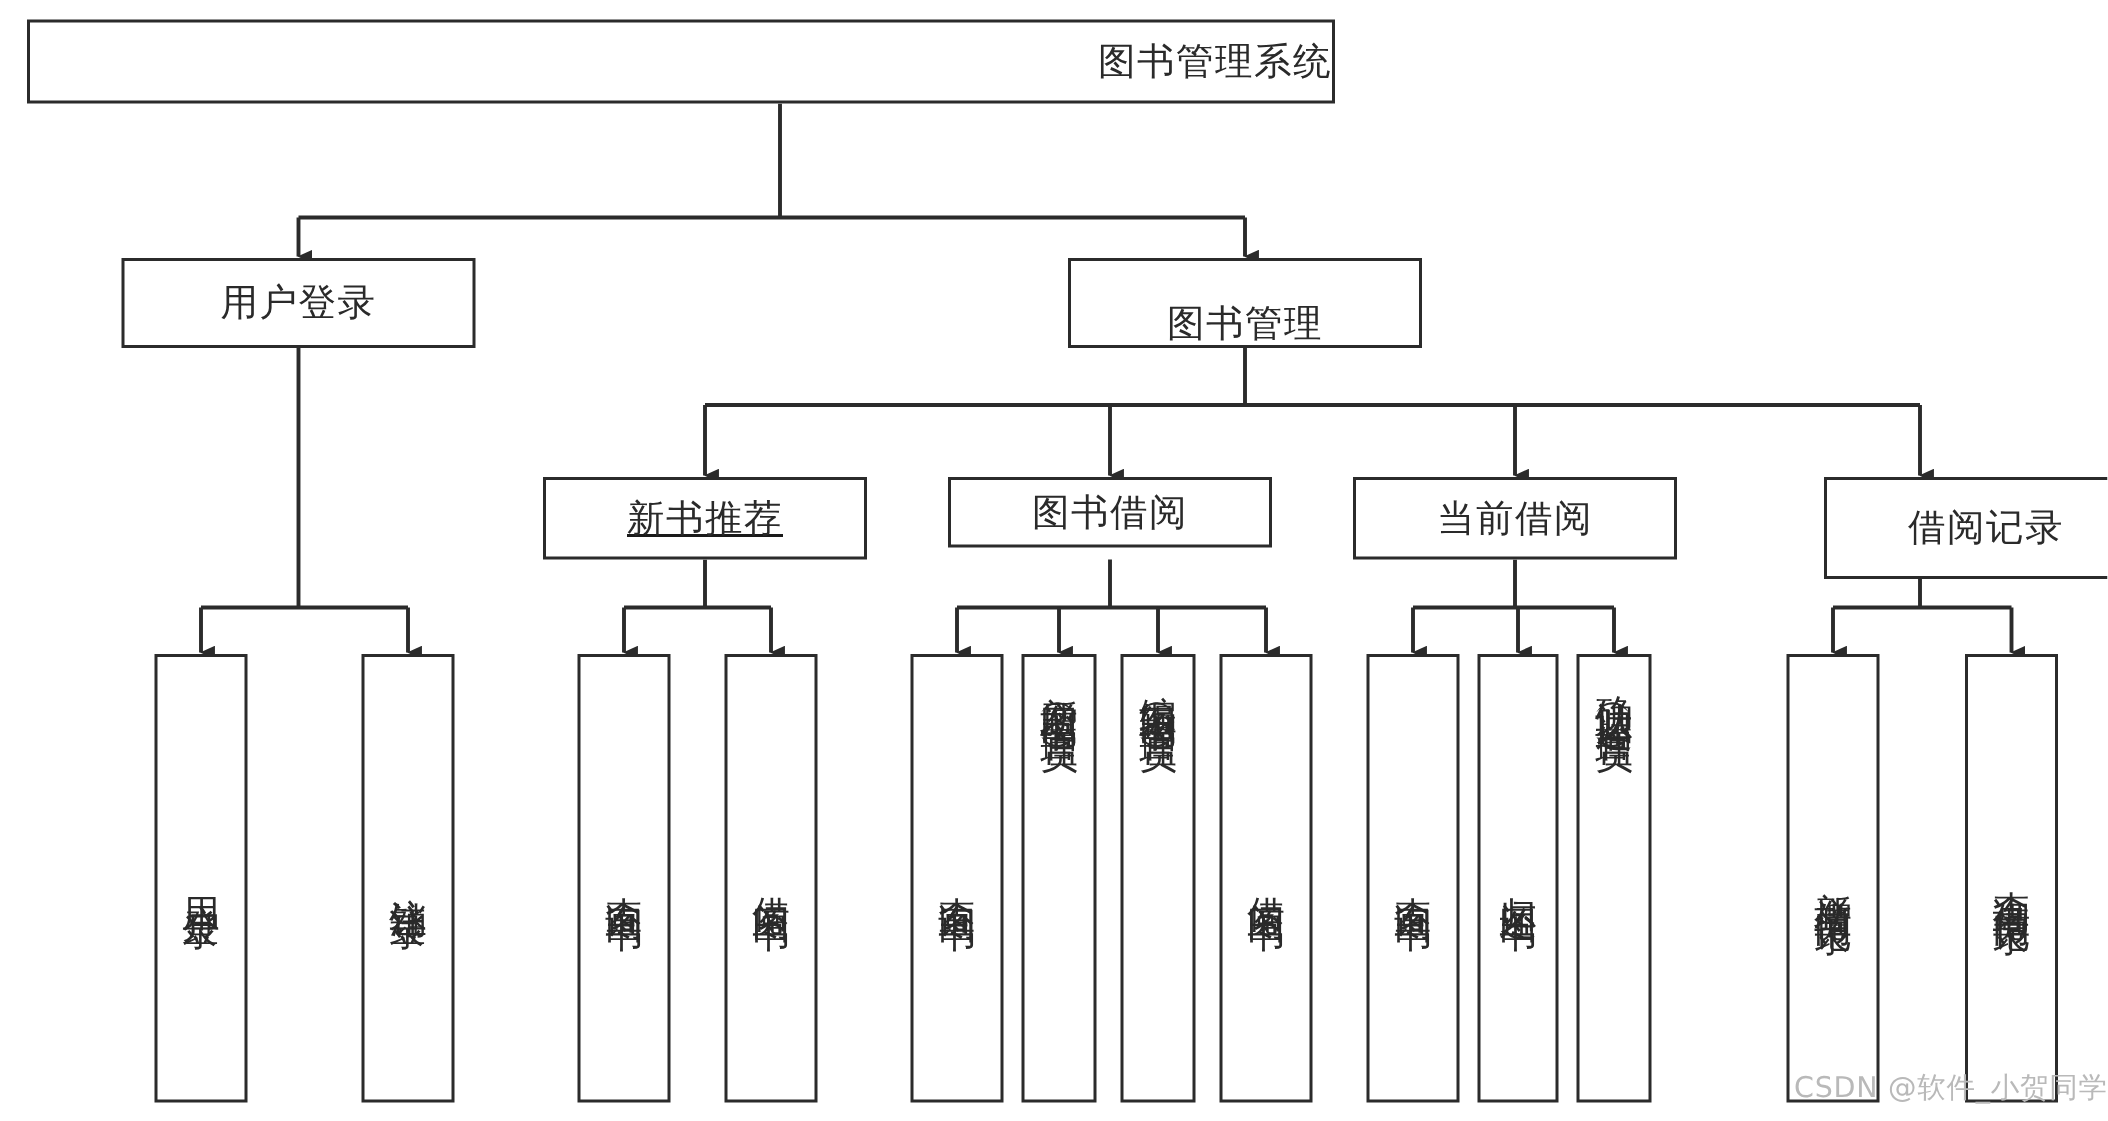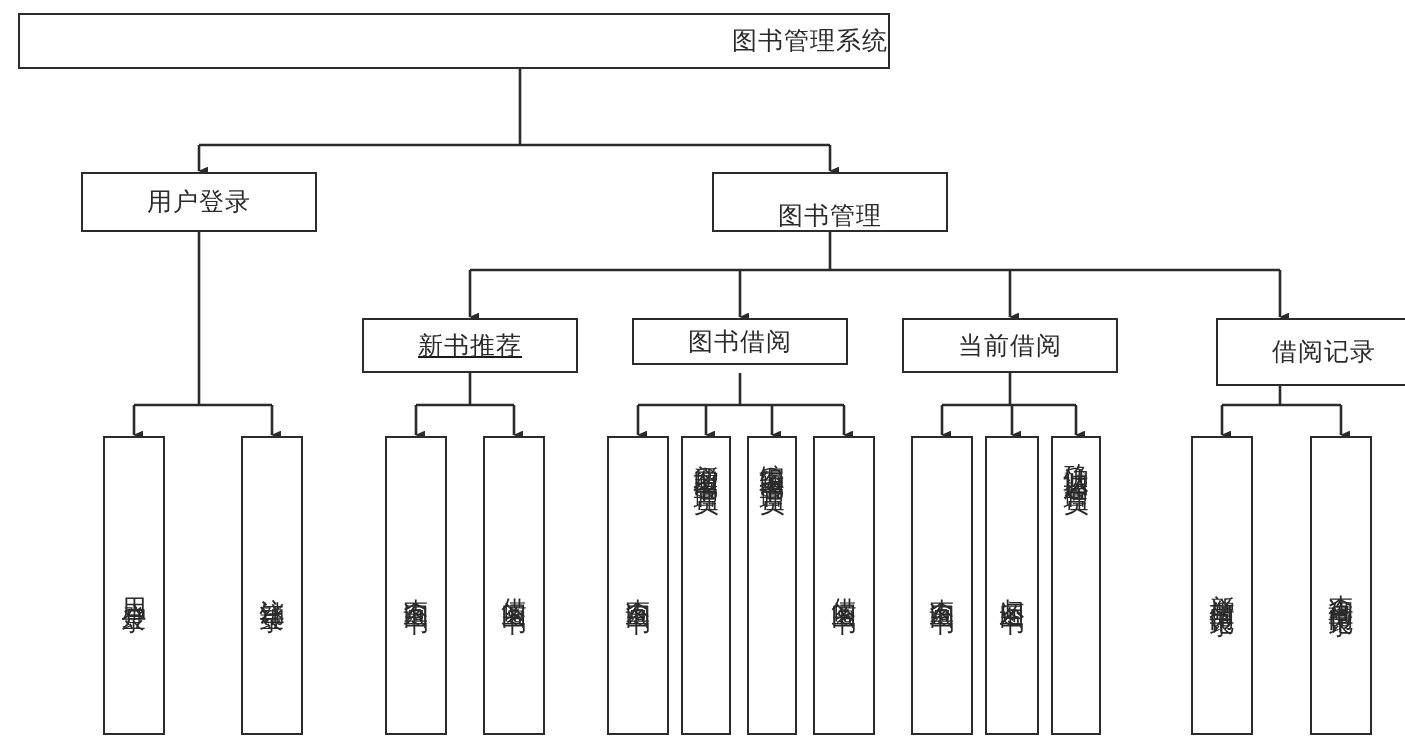--- a/index.html
+++ b/index.html
@@ -174,14 +174,15 @@
         <span class="node-label">确认归还（管理员）</span>
       </div>
       <div class="node-box vertical centered" style="left: 1191px; top: 436px; width: 62px; height: 299px;">
         <span class="node-label">新增借阅记录</span>
       </div>
       <div class="node-box vertical centered" style="left: 1310px; top: 436px; width: 62px; height: 299px;">
         <span class="node-label">查询借阅记录</span>
       </div>
     </div>
 
+  <div class="watermark" style="left: 1196px; top: 712px;">CSDN @软件_小贺同学</div>
 
 </div>
 
 </body></html>

